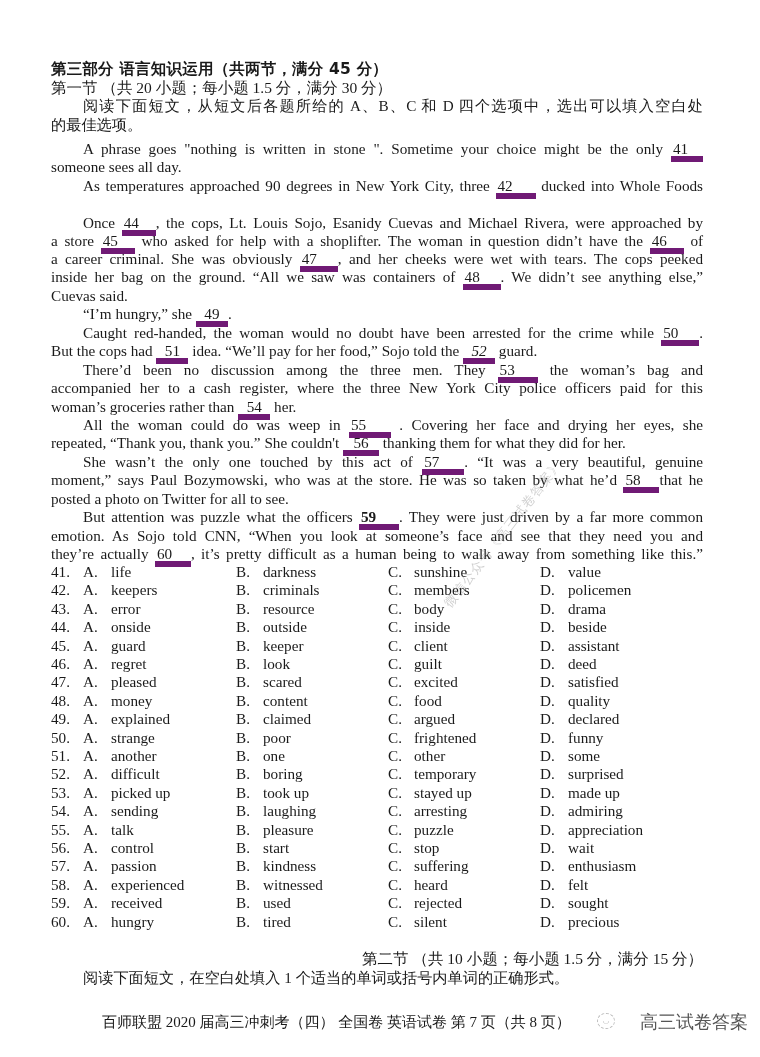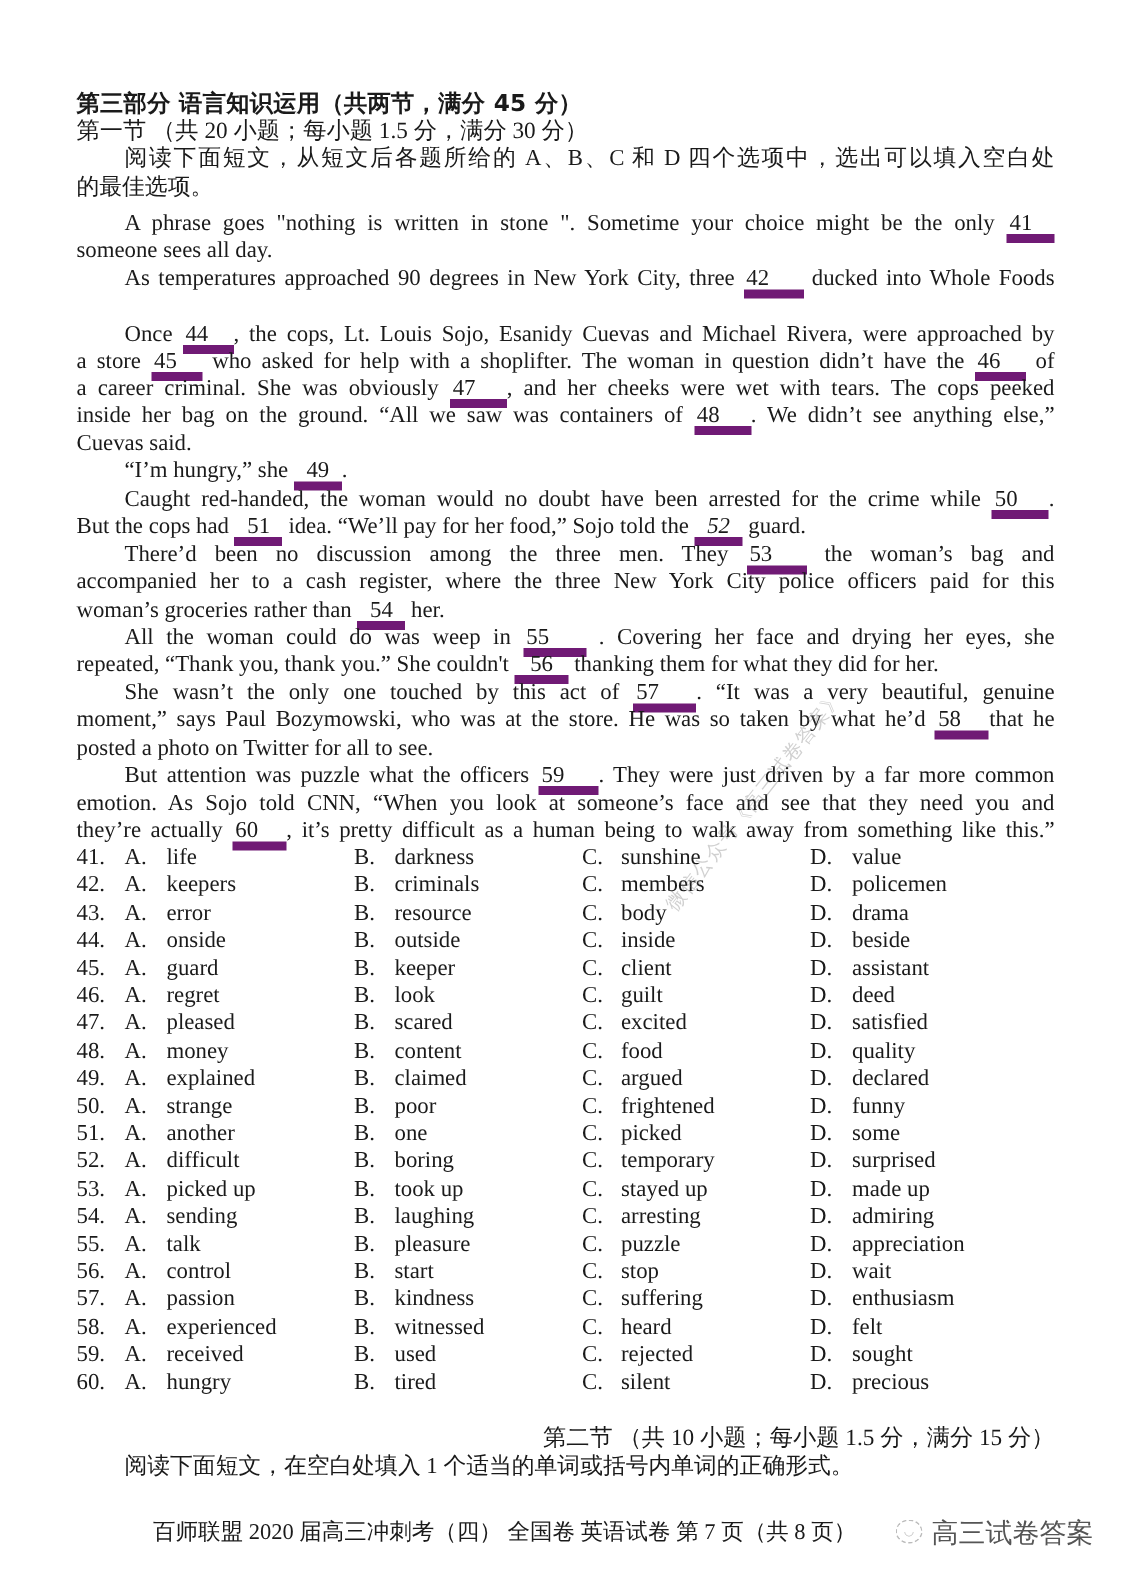--- a/index.html
+++ b/index.html
@@ -29,21 +29,21 @@
     .opt-row span { position: absolute; top: 0; }
     .c-num { left: 51px; }
     .c-a-l { left: 83px; } .c-a-t { left: 111px; }
     .c-b-l { left: 236px; } .c-b-t { left: 263px; }
     .c-c-l { left: 388px; } .c-c-t { left: 414px; }
     .c-d-l { left: 540px; } .c-d-t { left: 568px; }
     .footer {
       position: absolute; top: 1013px; left: 102px; font-size: 15px; line-height: 18px; white-space: nowrap;
     }
     .wechat-brand {
-      position: absolute; top: 1010px; left: 621px; font-size: 18px; color: #555;
+      position: absolute; top: 1010px; left: 640px; font-size: 18px; color: #555;
       font-family: "DejaVu Sans", sans-serif; white-space: nowrap;
     }
     .wechat-logo {
       position: absolute; top: 1013px; left: 597px; width: 16px; height: 14px;
       border: 1px dashed #bbb; border-radius: 50%; color: #bbb; font-size: 8px; text-align: center; line-height: 14px;
     }
     .watermark {
       position: absolute; left: 440px; top: 600px; font-size: 13px; color: rgba(120,120,120,0.35);
       transform: rotate(-52deg); transform-origin: left top; white-space: nowrap;
       font-family: "DejaVu Sans", sans-serif; letter-spacing: 1px;
@@ -137,21 +137,21 @@
     <span class="blank" style="width:38px;">57</span><span>. “It was a very beautiful, genuine</span>
   </div>
   <div class="line justify" style="top:471px;">
     <span>moment,” says Paul Bozymowski, who was at the store. He was so taken by what he’d</span>
     <span class="blank" style="width:32px;">58</span><span>that he</span>
   </div>
   <div class="line" style="top:490px;">posted a photo on Twitter for all to see.</div>
 
   <div class="line indent justify" style="top:508px;">
     <span>But attention was puzzle what the officers</span>
-    <span class="blank" style="width:36px;">59</span><span>. They were just driven by a far more common</span>
+    <span class="blank" style="width:36px;font-weight:bold;">59</span><span>. They were just driven by a far more common</span>
   </div>
   <div class="line justify" style="top:527px;">emotion. As Sojo told CNN, “When you look at someone’s face and see that they need you and</div>
   <div class="line justify" style="top:545px;">
     <span>they’re actually</span>
     <span class="blank" style="width:32px;">60</span><span>, it’s pretty difficult as a human being to walk away from something like this.”</span>
   </div>
 
   <div id="options">
       <div class="opt-row" style="top: 563px;">
         <span class="c-num">41.</span>
@@ -263,21 +263,21 @@
         <span class="c-d-l">D.</span>
         <span class="c-d-t">funny</span>
       </div>
       <div class="opt-row" style="top: 747px;">
         <span class="c-num">51.</span>
         <span class="c-a-l">A.</span>
         <span class="c-a-t">another</span>
         <span class="c-b-l">B.</span>
         <span class="c-b-t">one</span>
         <span class="c-c-l">C.</span>
-        <span class="c-c-t">picked</span>
+        <span class="c-c-t">other</span>
         <span class="c-d-l">D.</span>
         <span class="c-d-t">some</span>
       </div>
       <div class="opt-row" style="top: 765.4px;">
         <span class="c-num">52.</span>
         <span class="c-a-l">A.</span>
         <span class="c-a-t">difficult</span>
         <span class="c-b-l">B.</span>
         <span class="c-b-t">boring</span>
         <span class="c-c-l">C.</span>

